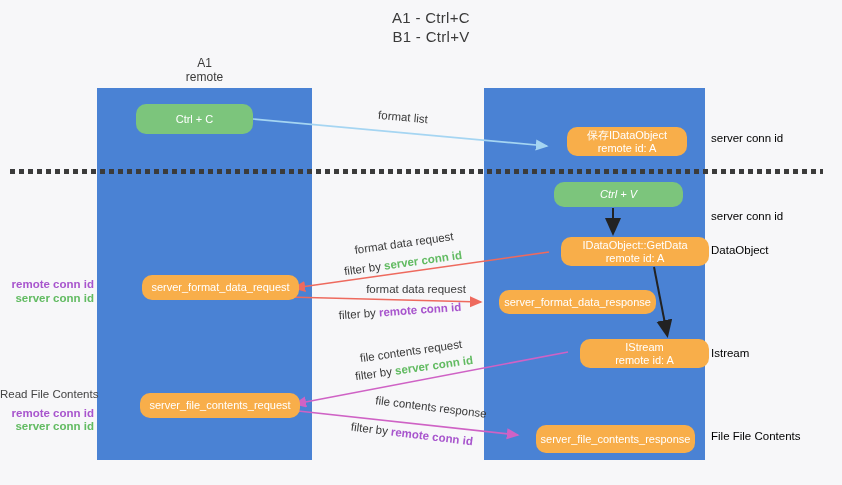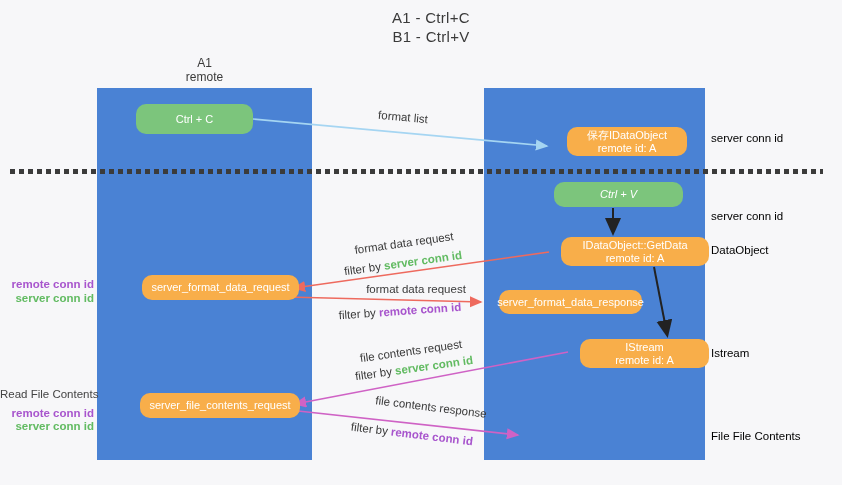--- a/index.html
+++ b/index.html
@@ -87,33 +87,36 @@
 
   <div class="node orange" style="left:549px;top:237px;width:148px;height:29px;">
     <div>IDataObject::GetData</div>
     <div>remote id: A</div>
   </div>
 
   <div class="node orange" style="left:130px;top:275px;width:157px;height:25px;">
     <div>server_format_data_request</div>
   </div>
 
-  <div class="node orange" style="left:487px;top:290px;width:143px;height:24px;">
+  <div class="node orange" style="left:487px;top:290px;width:157px;height:24px;">
     <div>server_format_data_response</div>
   </div>
 
   <div class="node orange" style="left:568px;top:339px;width:129px;height:29px;">
     <div>IStream</div>
     <div>remote id: A</div>
   </div>
 
   <div class="node orange" style="left:128px;top:393px;width:160px;height:25px;">
     <div>server_file_contents_request</div>
   </div>
 
+  <div class="node orange" style="left:524px;top:425px;width:159px;height:28px;">
+    <div>server_file_contents_response</div>
+  </div>
 
   <div class="albl" style="left:403px;top:117px;transform:translate(-50%,-50%) rotate(5deg);">format list</div>
 
   <div class="albl" style="left:404px;top:243px;transform:translate(-50%,-50%) rotate(-8deg);">format data request</div>
   <div class="albl" style="left:403px;top:263px;transform:translate(-50%,-50%) rotate(-8deg);">
     <span>filter by </span><b class="g">server conn id</b>
   </div>
 
   <div class="albl" style="left:416px;top:289px;transform:translate(-50%,-50%);">format data request</div>
   <div class="albl" style="left:400px;top:311px;transform:translate(-50%,-50%) rotate(-4deg);">

